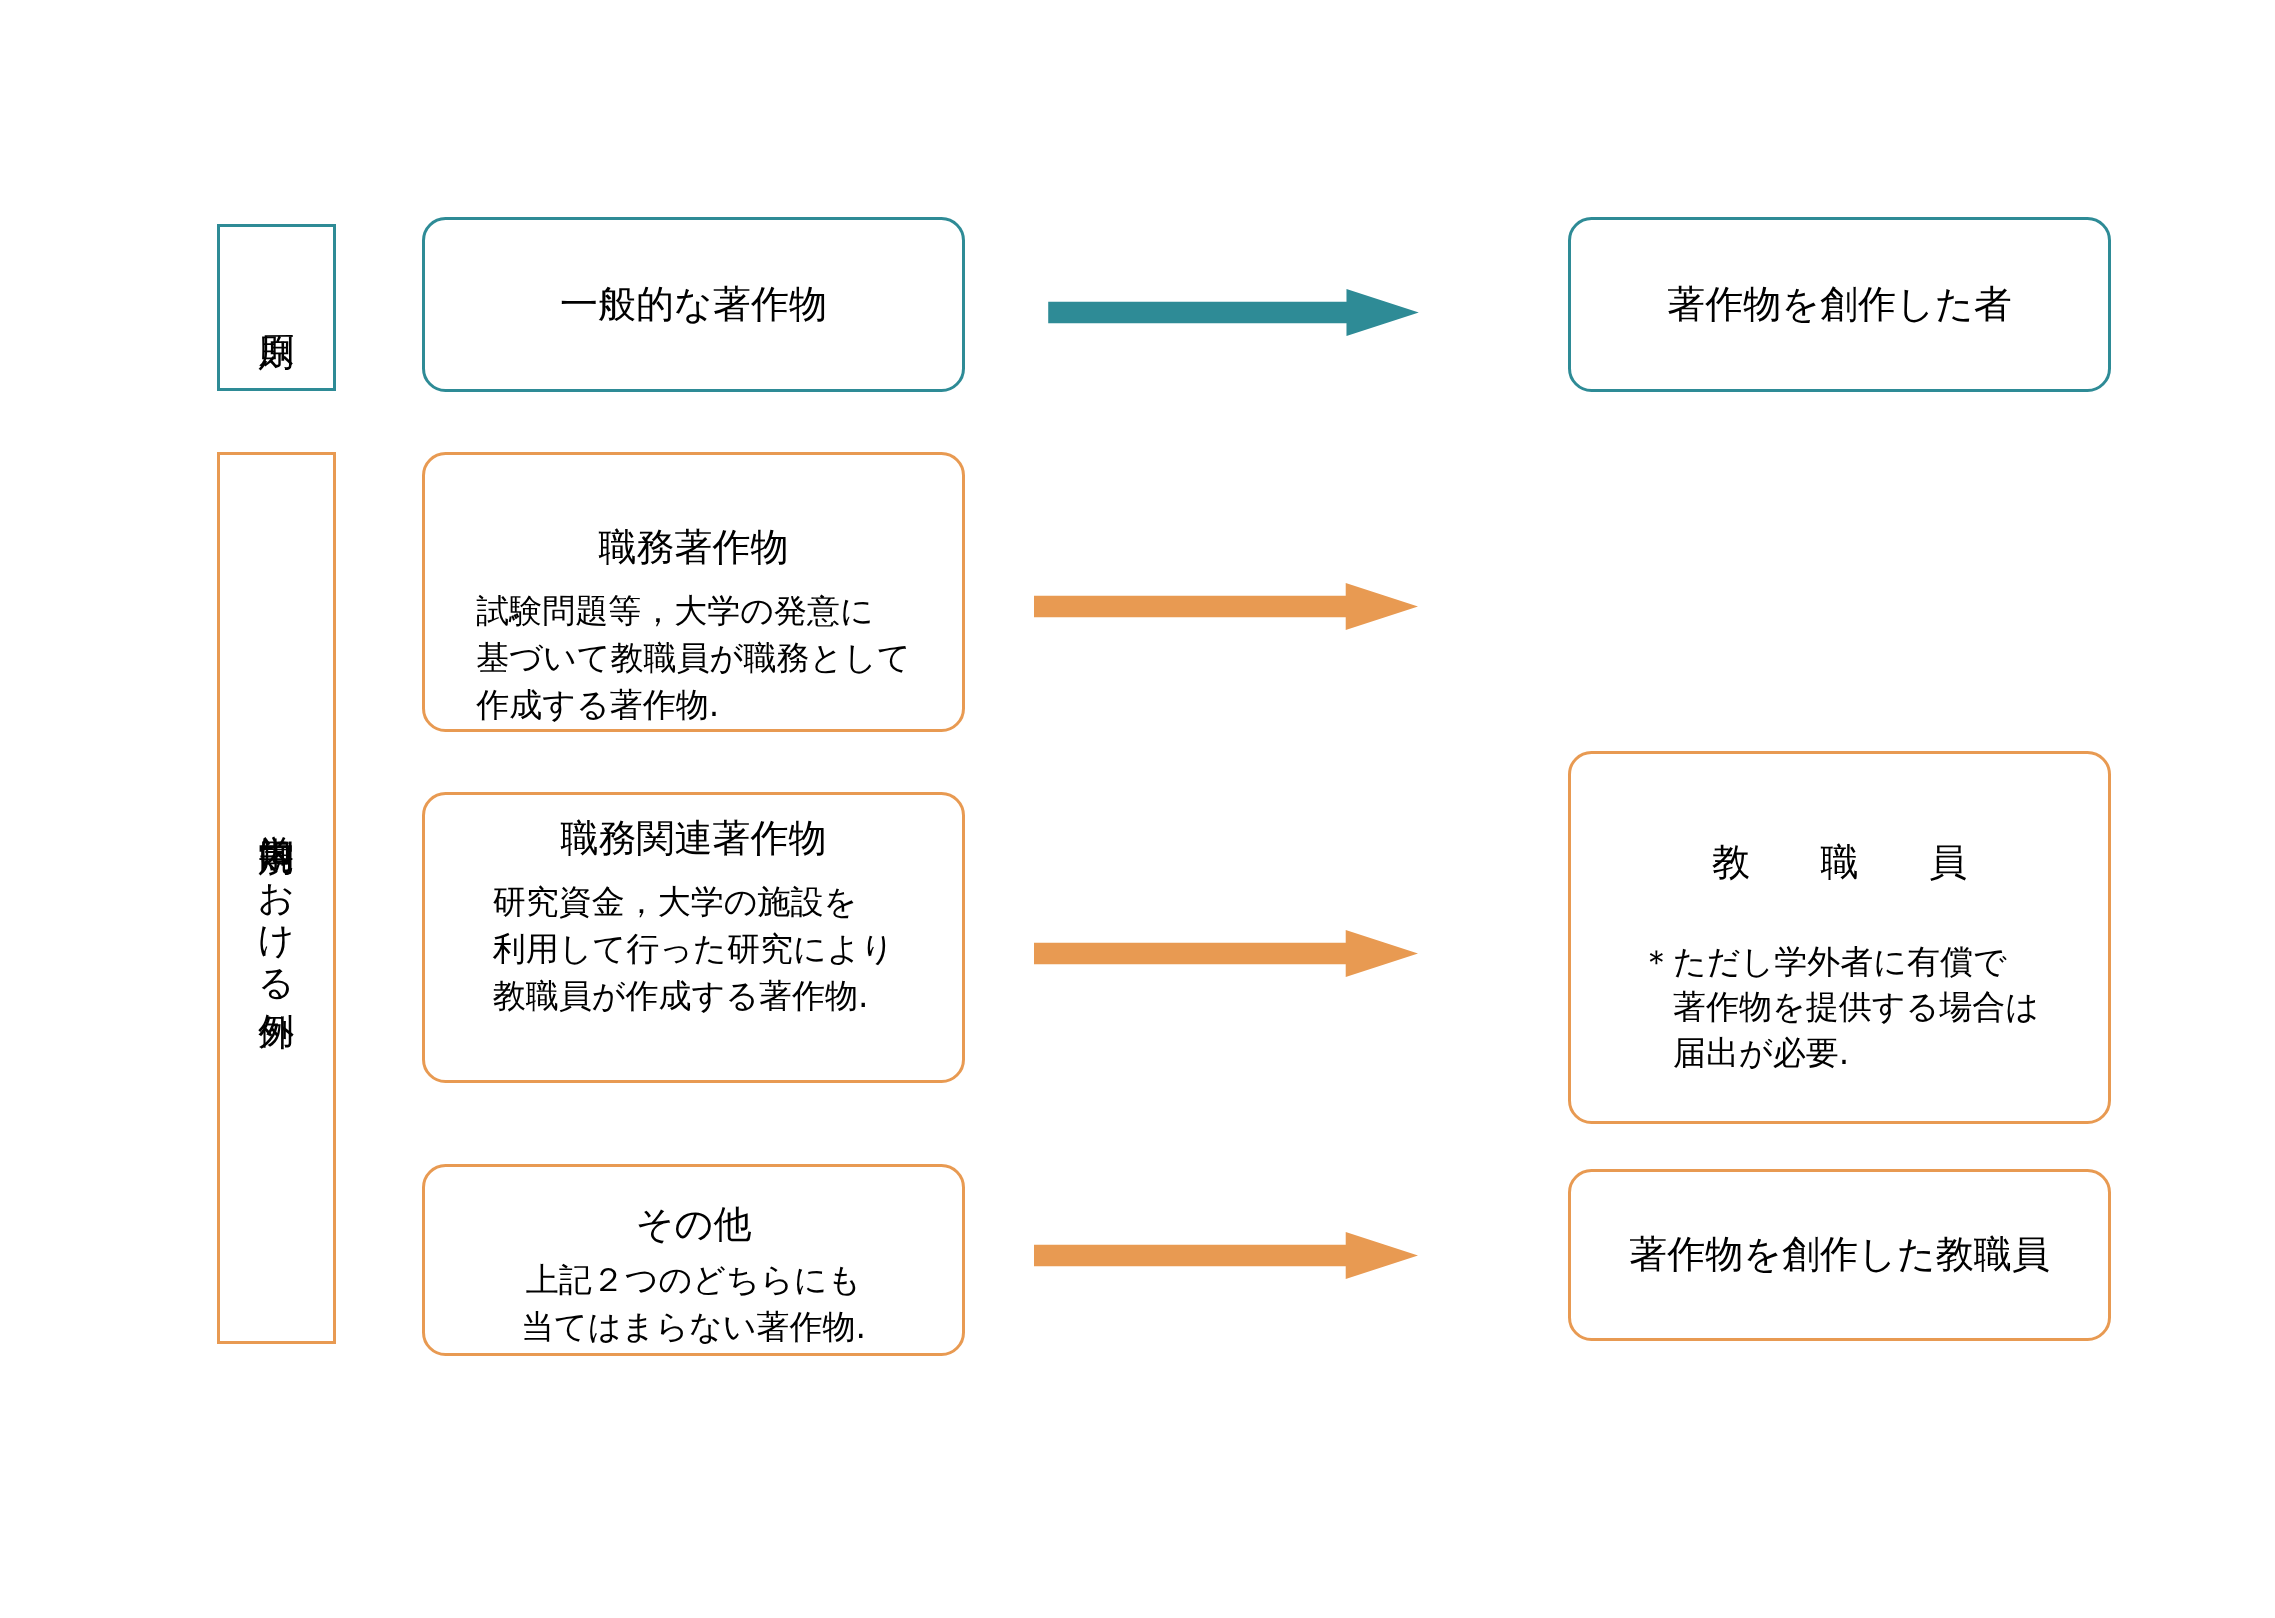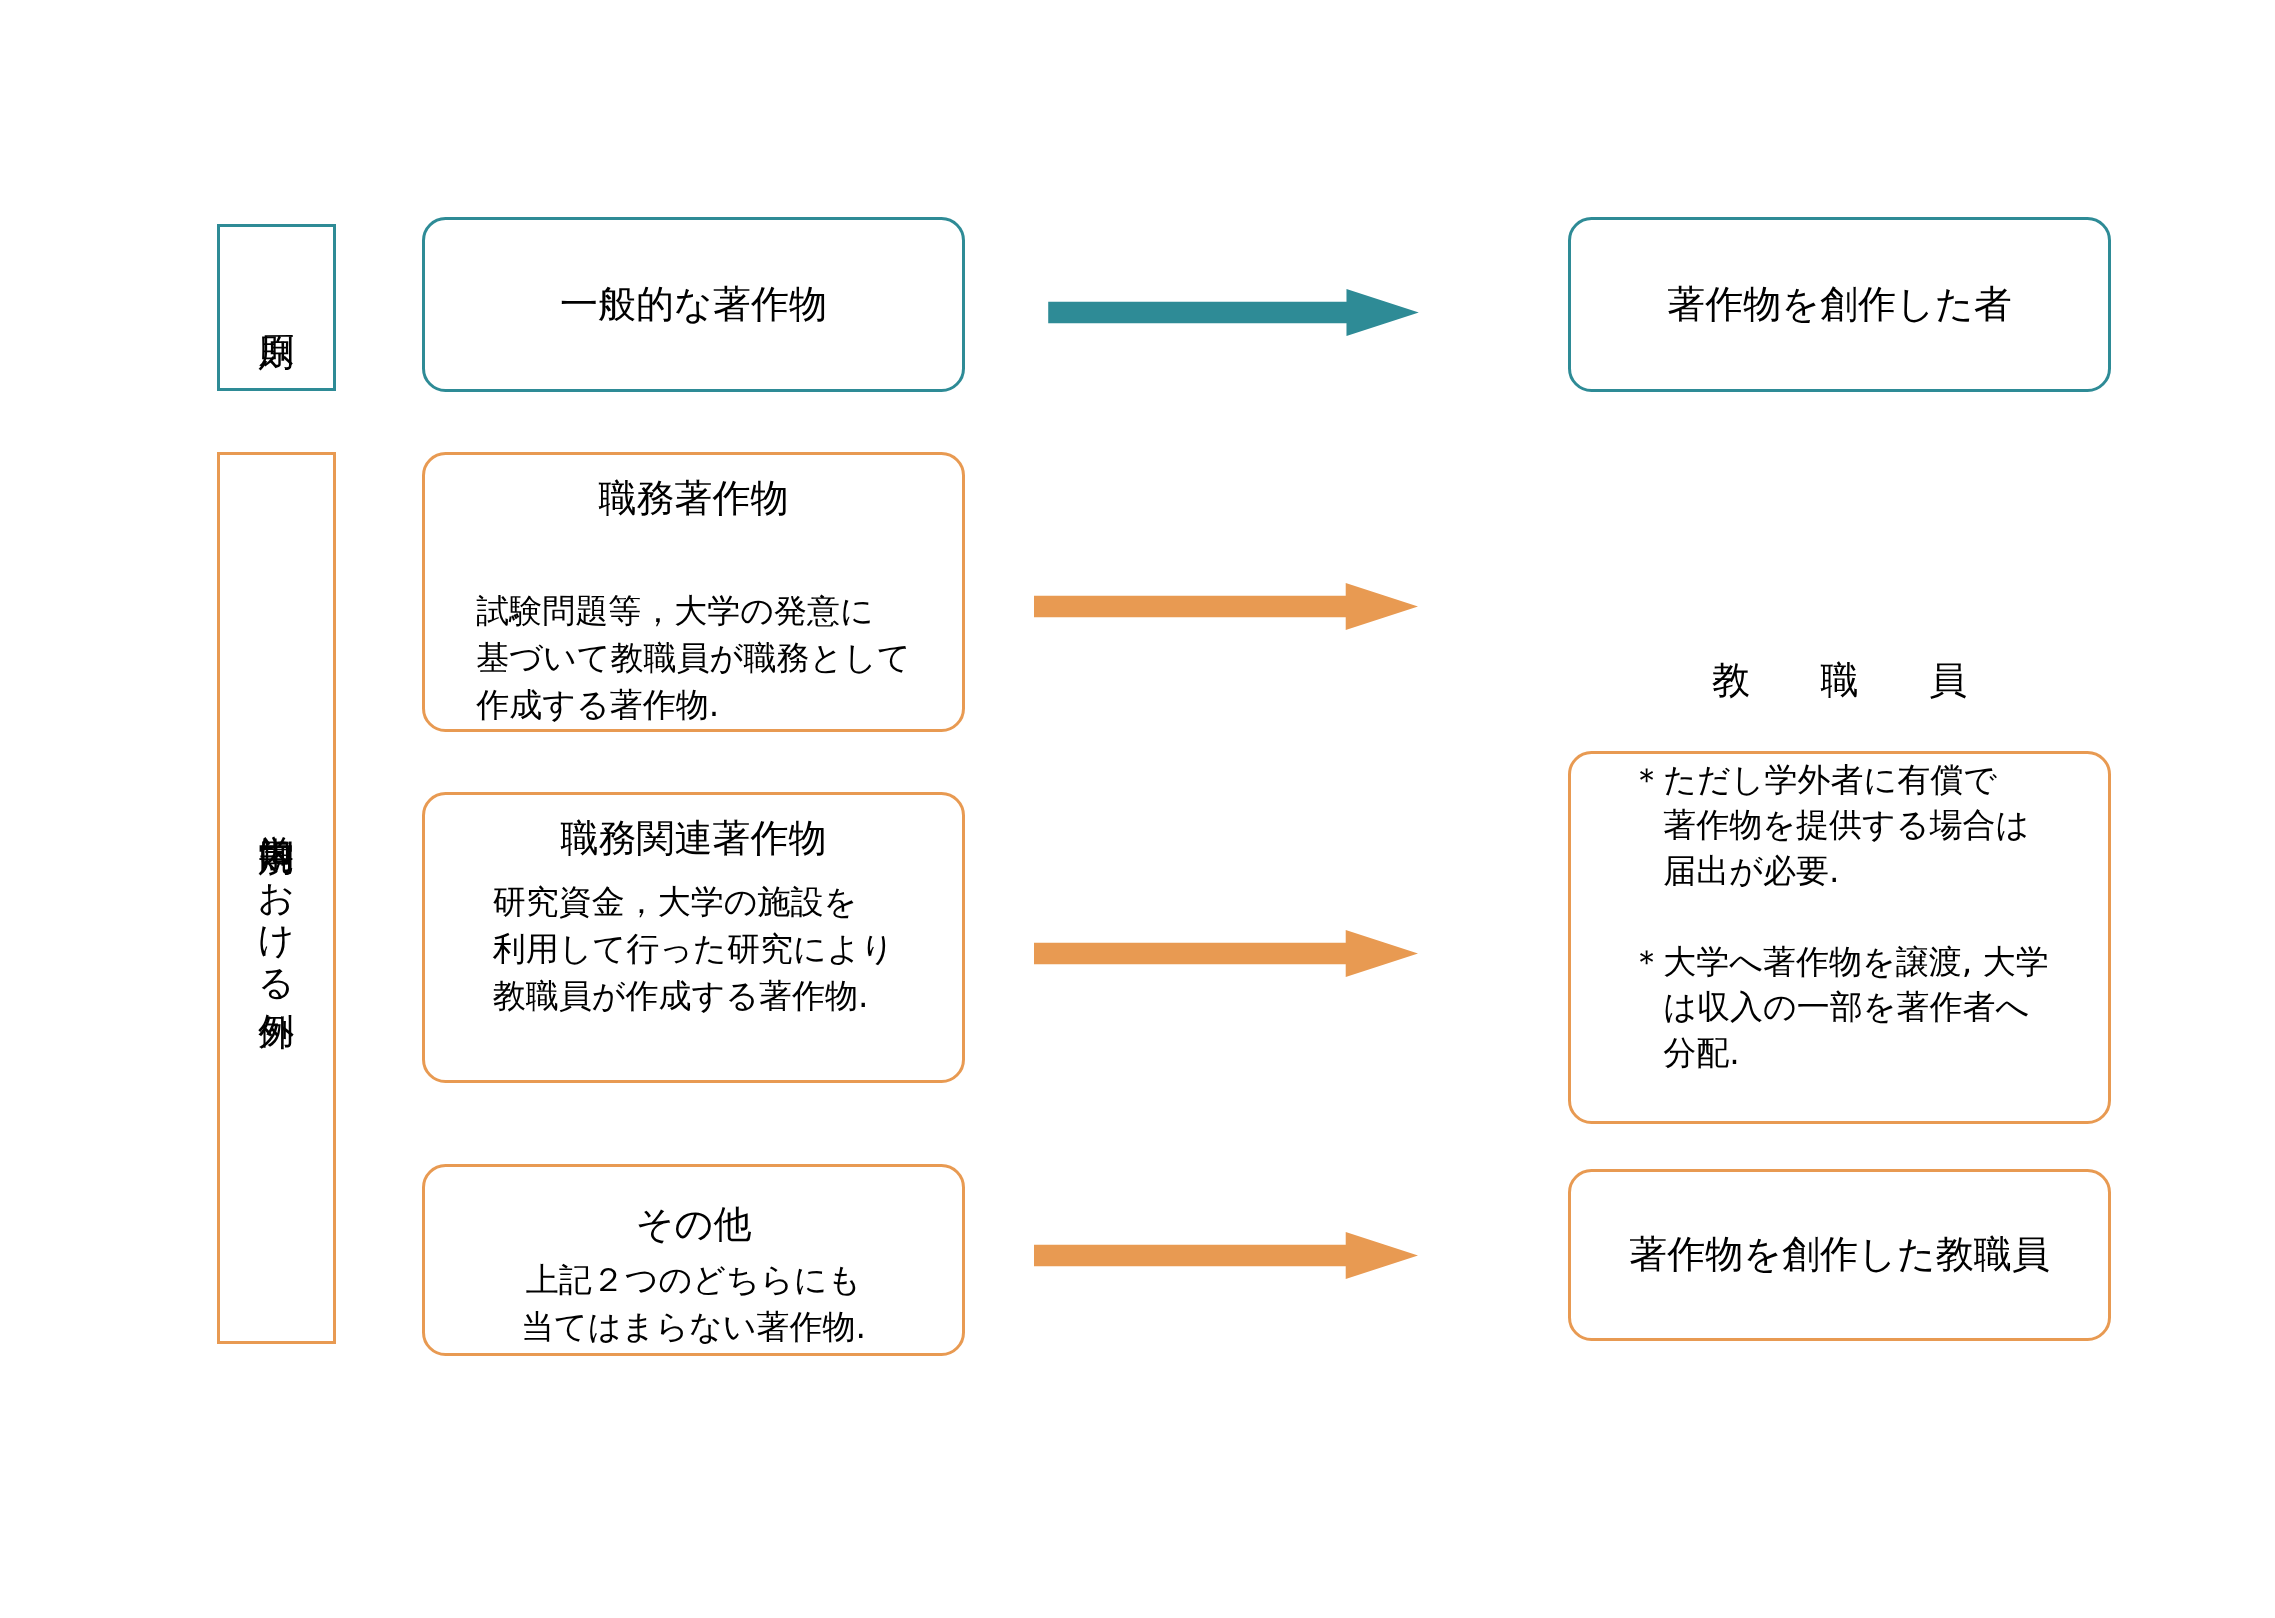--- a/index.html
+++ b/index.html
@@ -114,21 +114,21 @@
   </div>
 
   <svg class="arrow" style="left:1048px; top:289px;" width="371" height="47" viewBox="0 0 410 52">
     <polygon points="0,14 330,14 330,0 410,26 330,52 330,38 0,38" fill="#2E8B96"></polygon>
   </svg>
 
   <div class="box rounded teal-border" style="left:1568px; top:217px; width:543px; height:175px;">
     <div class="single-line">著作物を創作した者</div>
   </div>
 
-  <div class="box rounded orange-border" style="left:422px; top:452px; width:543px; height:280px; justify-content:space-between; padding:20px 29px 0 29px;">
+  <div class="box rounded orange-border" style="left:422px; top:452px; width:543px; height:280px; justify-content:flex-end; padding:20px 29px 0 29px;">
     <div class="box-title">職務著作物</div>
     <div class="box-body">試験問題等，大学の発意に
 基づいて教職員が職務として
 作成する著作物.</div>
   </div>
 
   <svg class="arrow" style="left:1034px; top:583px;" width="384" height="47" viewBox="0 0 425 52">
     <polygon points="0,14 345,14 345,0 425,26 345,52 345,38 0,38" fill="#E89A52"></polygon>
   </svg>
 
@@ -143,23 +143,20 @@
   <svg class="arrow" style="left:1034px; top:930px;" width="384" height="47" viewBox="0 0 425 52">
     <polygon points="0,14 345,14 345,0 425,26 345,52 345,38 0,38" fill="#E89A52"></polygon>
   </svg>
 
   <div class="box rounded orange-border" style="left:1568px; top:751px; width:543px; height:373px; justify-content:flex-end; padding:33px 27px 0 27px;">
     <div class="box-title spaced">教　職　員</div>
     <div class="note-list">
       <span class="note-item">＊ただし学外者に有償で
 　著作物を提供する場合は
 　届出が必要.</span>
-      <span class="note-item">＊大学へ著作物を譲渡, 大学
-　は収入の一部を著作者へ
-　分配.</span>
     </div>
   </div>
 
   <div class="box rounded orange-border" style="left:422px; top:1164px; width:543px; height:192px; justify-content:flex-start; padding:34px 29px 0 29px;">
     <div class="box-title">その他</div>
     <div class="box-body centered" style="margin-top:9px;">上記２つのどちらにも
 当てはまらない著作物.</div>
   </div>
 
   <svg class="arrow" style="left:1034px; top:1232px;" width="384" height="47" viewBox="0 0 425 52">

